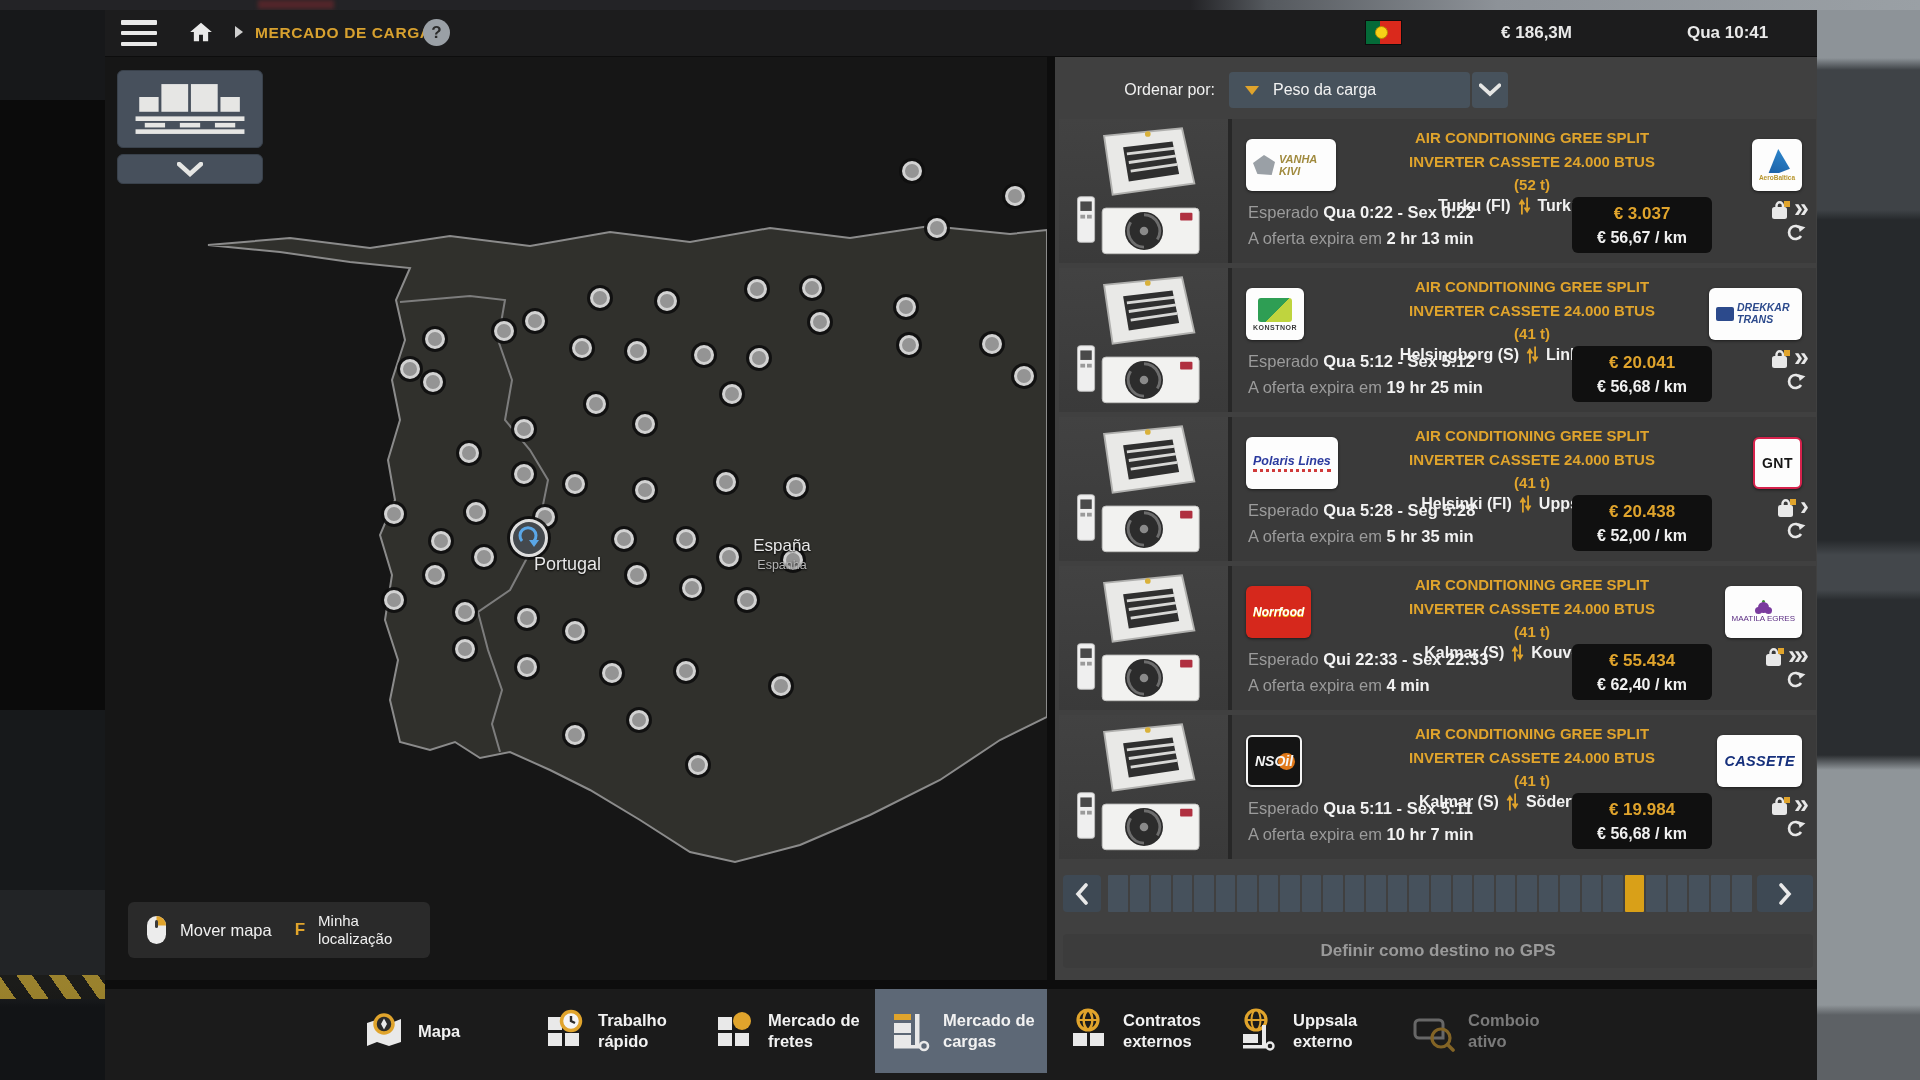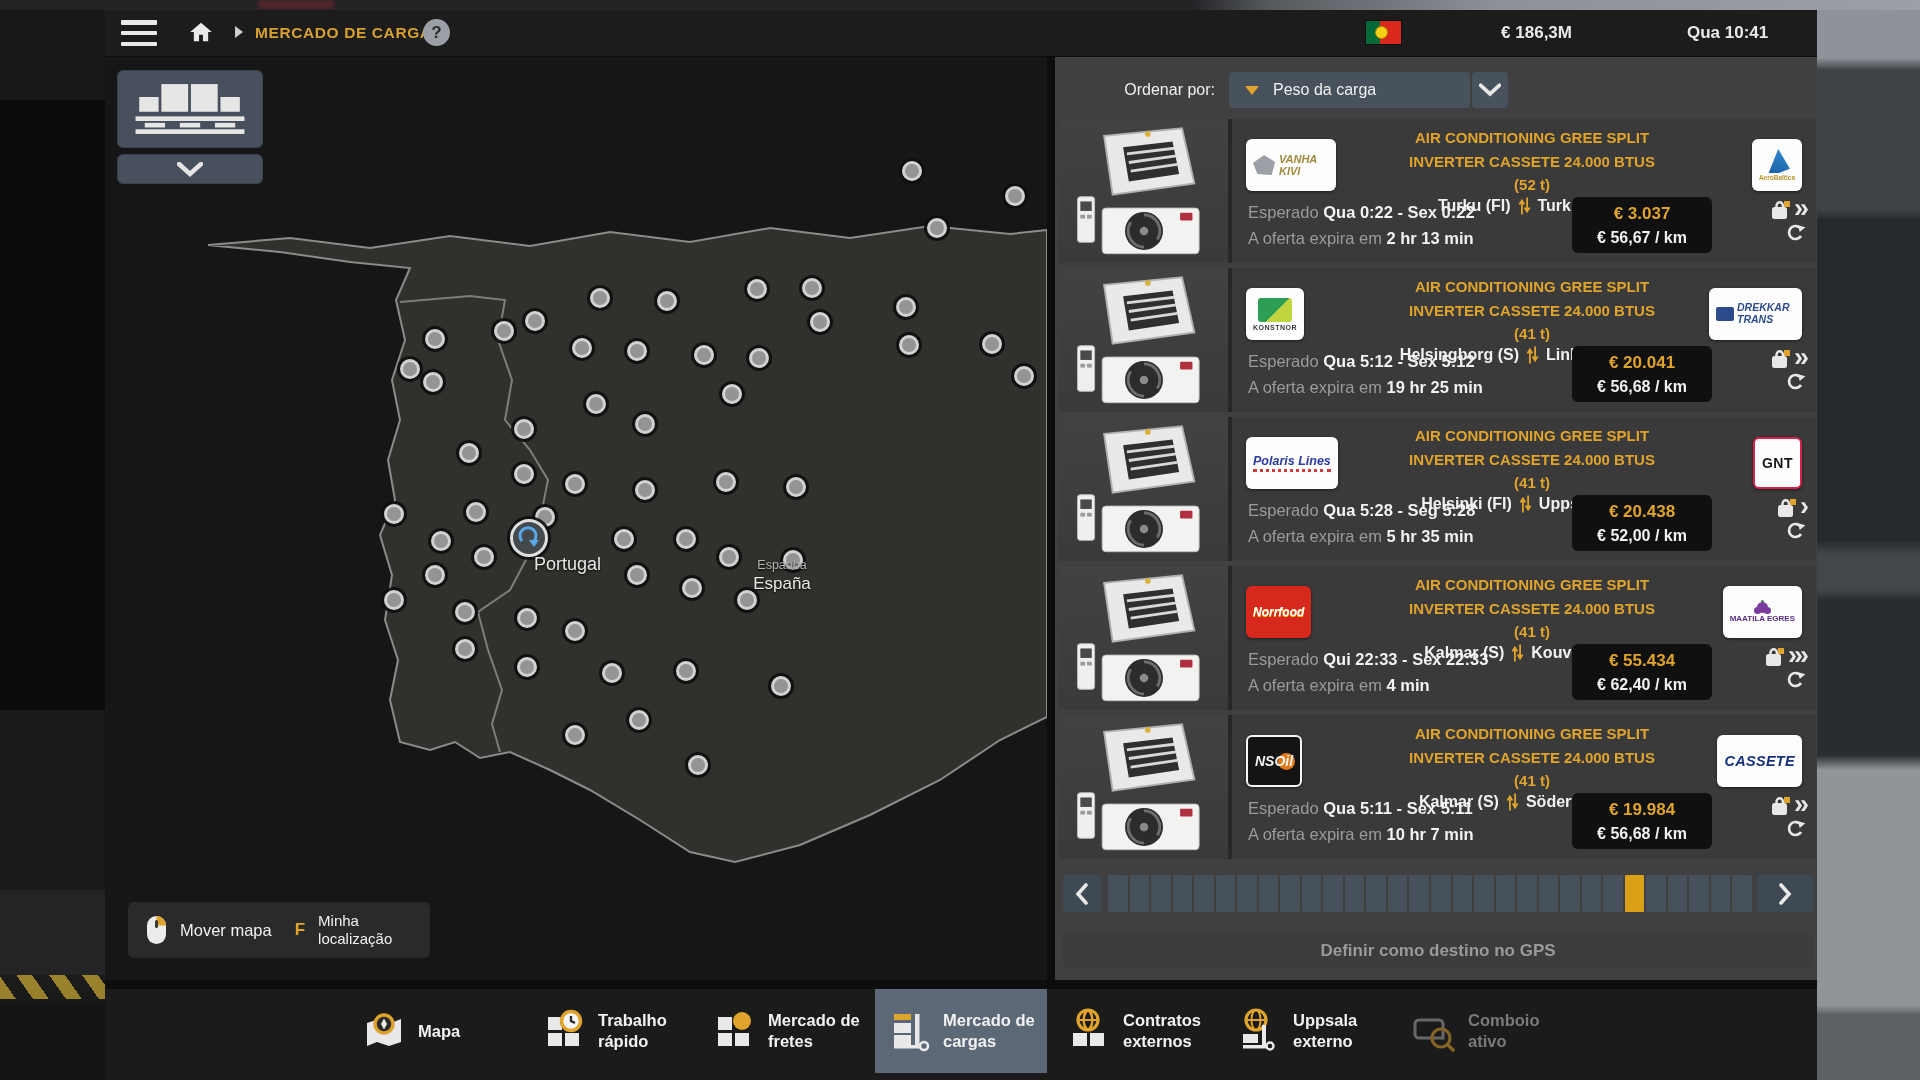--- a/index.html
+++ b/index.html
@@ -26,21 +26,21 @@
   #flag .fc{position:absolute;left:26%;top:22%;width:13px;height:13px;border-radius:50%;background:#f7d117;border:1.5px solid #b78b00;box-sizing:border-box;}
   #money{left:1297px;top:13px;width:170px;text-align:right;font-size:17px;font-weight:700;color:#e9e9e9;}
   #clock{left:1582px;top:13px;width:110px;font-size:17px;font-weight:700;color:#e9e9e9;}
   
   #map-panel{left:105px;top:57px;width:942px;height:923px;background:#161616;overflow:hidden;}
   #map-svg{position:absolute;left:0;top:0;}
   .mdot{position:absolute;width:14px;height:14px;border-radius:50%;background:#949494;border:3px solid #d2d2d2;box-shadow:0 0 0 3px rgba(14,14,14,.9);cursor:pointer;}
   #player-marker{left:405px;top:462px;width:38px;height:38px;border-radius:50%;background:#44494e;border:3px solid #dedede;box-shadow:0 0 0 3px rgba(14,14,14,.9);box-sizing:border-box;}
   .country{color:#e8e8e8;text-shadow:0 1px 2px #000;}
   #lbl-pt{left:350px;top:497px;width:146px;text-align:right;font-size:18px;}
-  #lbl-es{left:612px;top:479px;width:130px;text-align:center;font-size:17px;margin-top:38px;}
+  #lbl-es{left:612px;top:479px;width:130px;text-align:center;font-size:17px;}
   #lbl-es2{left:612px;top:501px;width:130px;text-align:center;font-size:12.5px;color:#b5b5b5;text-shadow:0 1px 2px #000;}
   .map-btn{position:absolute;left:12px;background:#47505c;border:1px solid #39414b;border-radius:6px;cursor:pointer;display:flex;align-items:center;justify-content:center;}
   #btn-pallet{top:13px;width:146px;height:78px;}
   #btn-collapse{top:97px;width:146px;height:30px;}
   #map-tooltip{left:658px;top:26px;width:284px;background:#3e3e3e;color:#dedede;font-size:14.5px;line-height:1.5;text-align:center;padding:9px 10px;box-sizing:border-box;box-shadow:0 2px 6px #0007;border-radius:2px;}
   #map-legend{left:23px;top:845px;height:56px;background:rgba(44,44,44,.93);border-radius:6px;display:flex;align-items:center;gap:13px;padding:0 18px;}
   #legend-move{color:#f0f0f0;font-size:16.5px;}
   #legend-key{color:#e0a42c;font-size:17px;font-weight:800;margin-left:10px;}
   #legend-loc{color:#f0f0f0;font-size:15px;width:94px;line-height:1.2;}
   
@@ -82,21 +82,21 @@
   .b-konstnor span{color:#3a3a3a;font-weight:700;font-size:7px;letter-spacing:.5px;}
   .r-drekkar span{color:#2c4a8c;font-weight:900;font-style:italic;font-size:10.5px;width:58px;line-height:1.1;}
   .r-drekkar::before{content:"";width:18px;height:14px;margin-right:3px;background:#2c4a8c;border-radius:2px;}
   .b-polaris span{color:#2b3a9e;font-weight:900;font-style:italic;font-size:12.5px;border-bottom:3px dotted #d03a3a;padding-bottom:1px;}
   .r-gnt{border:2.5px solid #d6224c;}
   .r-gnt span{color:#161616;font-weight:900;font-size:14px;letter-spacing:.5px;}
   .b-norrfood{background:#d6281c;}
   .b-norrfood span{color:#fff;font-weight:900;font-style:italic;font-size:12px;text-shadow:0 1px 0 #f7d117;}
   .r-maatila{flex-direction:column;gap:1px;}
   .r-maatila::before{content:"";width:11px;height:11px;border-radius:50%;background:#7a3b9e;box-shadow:-5px 3px 0 -2px #7a3b9e,5px 3px 0 -2px #7a3b9e,0 -6px 0 -4px #3e8c35;}
-  .r-maatila span{color:#5b2d83;font-weight:700;font-size:8px;}
+  .r-maatila span{color:#5b2d83;font-weight:400;font-size:8px;}
   .b-nsoil{background:#141414;border:2px solid #f5f5f5;position:absolute;}
   .b-nsoil::before{content:"";position:absolute;width:17px;height:17px;border-radius:50%;background:#e07818;left:30px;top:16px;}
   .b-nsoil span{color:#f5f5f5;font-weight:900;font-style:italic;font-size:14px;position:relative;}
   .r-scania span{color:#16307c;font-weight:900;font-style:italic;font-size:14.5px;letter-spacing:.3px;}
   
   #pagination{left:8px;top:818px;width:750px;height:37px;}
   .pg-btn{position:absolute;top:0;height:37px;background:#3e4954;border:none;border-radius:4px;cursor:pointer;display:flex;align-items:center;justify-content:center;}
   #pg-prev{left:0;width:38px;}
   #pg-next{right:0;width:56px;}
   #pg-blocks{position:absolute;left:45px;top:0;width:644px;height:37px;display:flex;gap:2px;align-items:stretch;}

